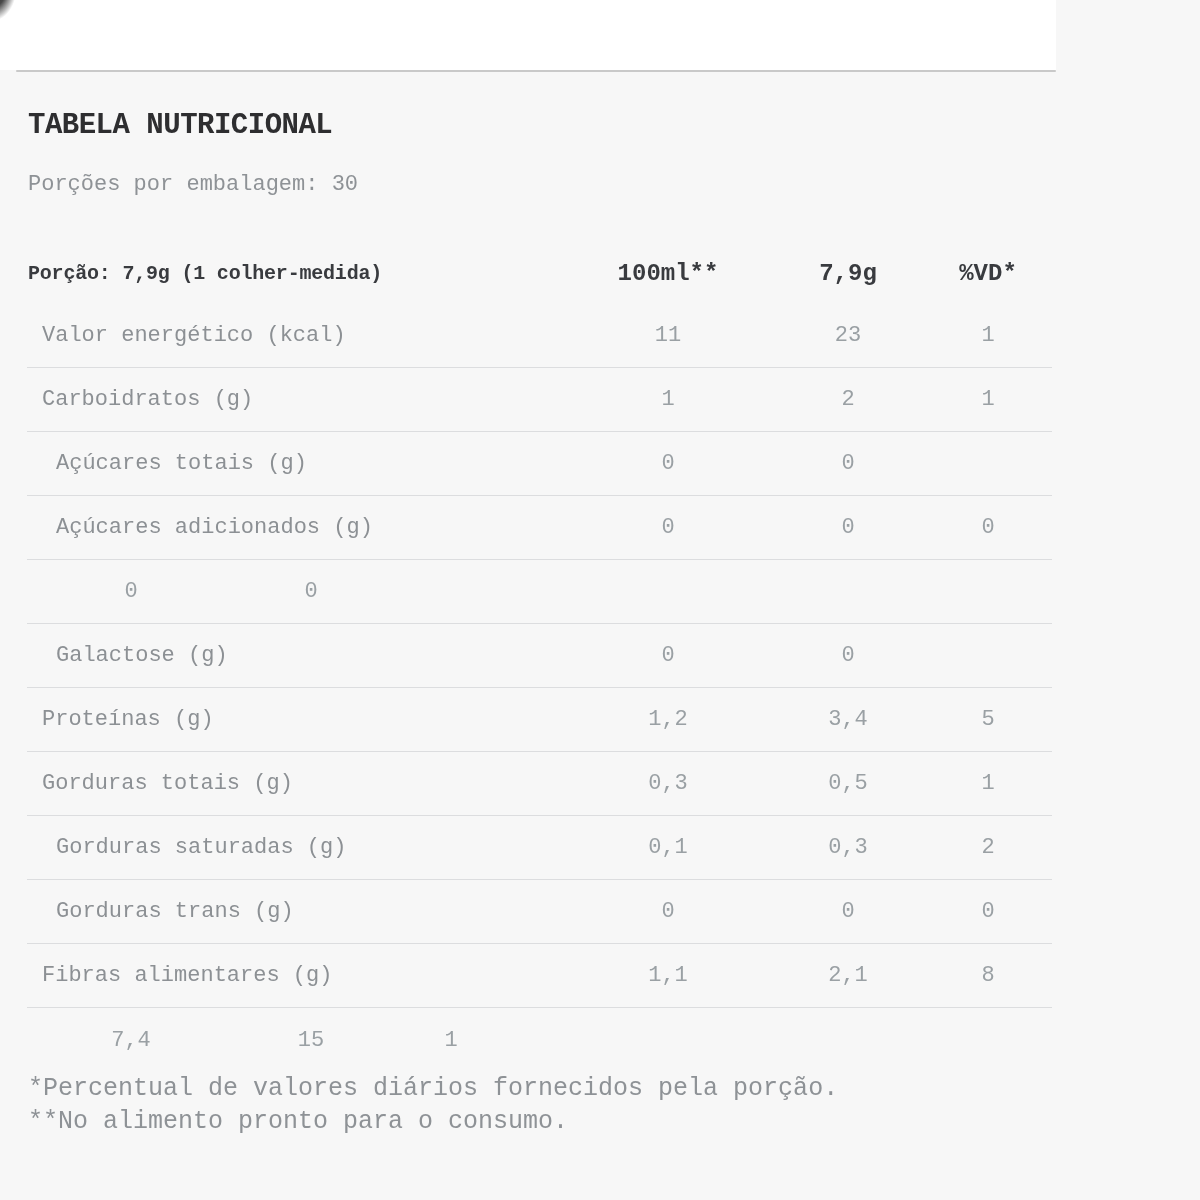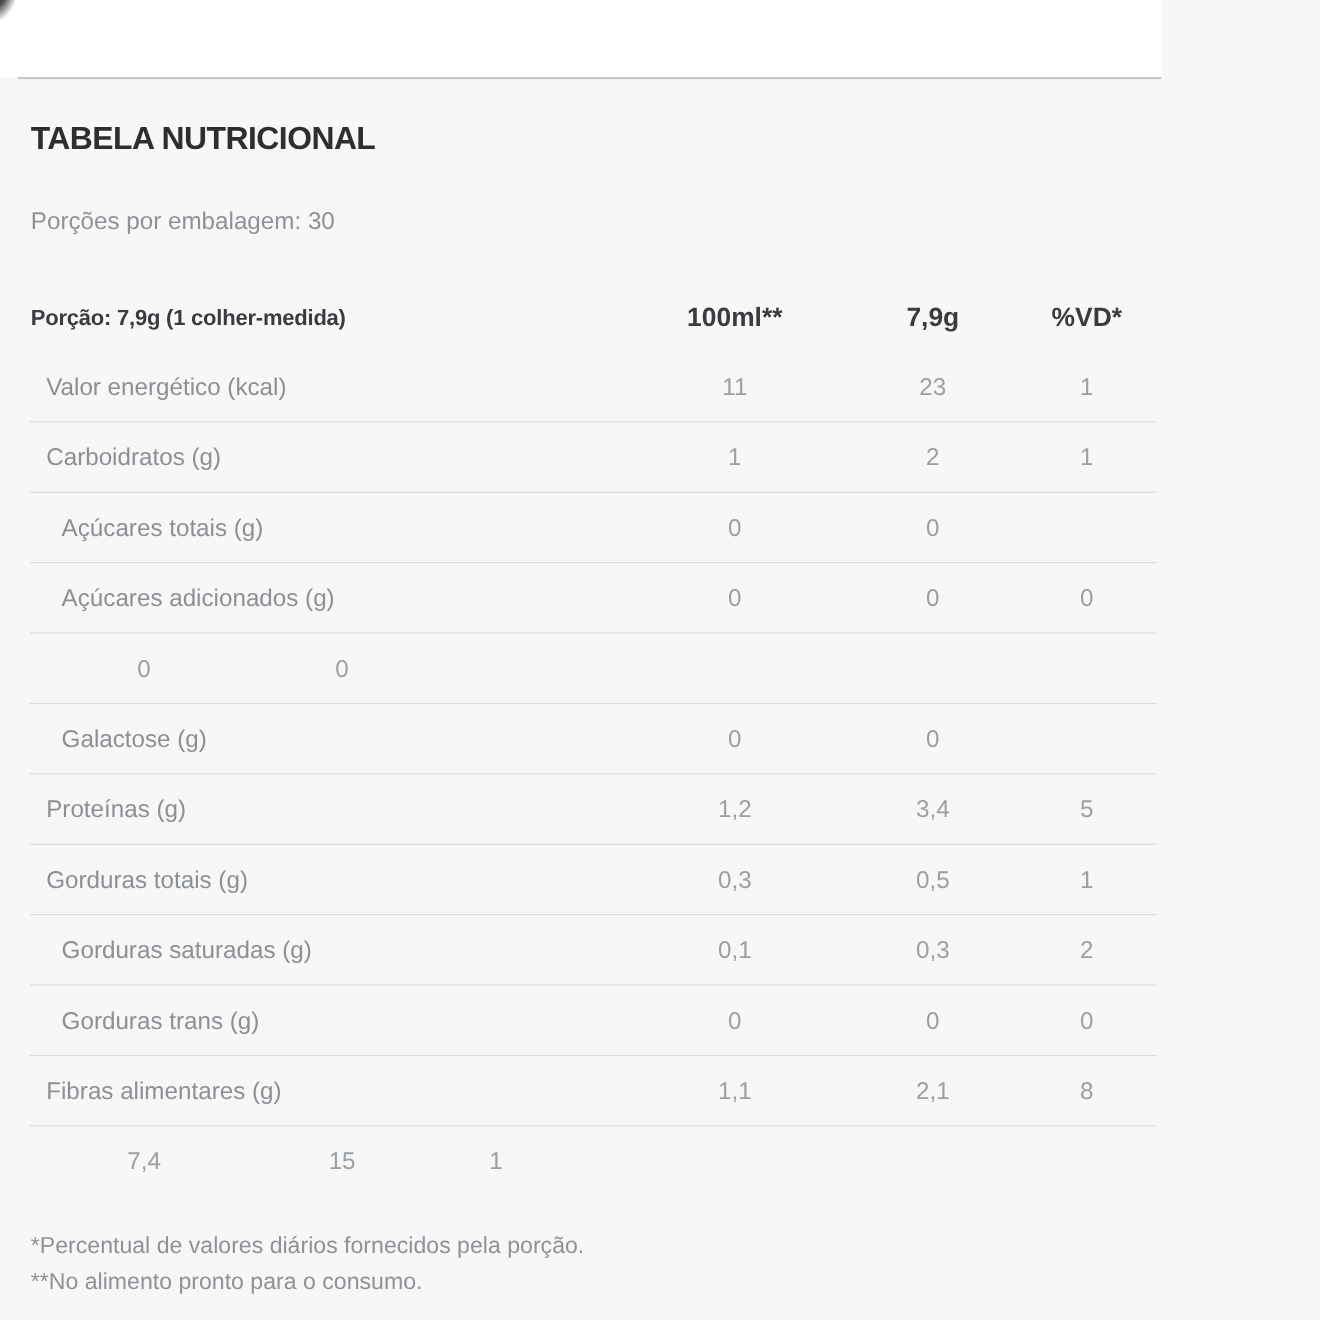--- a/index.html
+++ b/index.html
@@ -12,40 +12,40 @@
     --label_text:#8c9094;
     --value_text:#9aa0a4;
     --muted_text:#8e9296;
   }
   *{box-sizing:border-box;margin:0;padding:0;}
   html,body{width:1200px;height:1200px;overflow:hidden;}
   body{
     font-family:"Liberation Sans","DejaVu Sans",sans-serif;
     background:var(--background);
   }
-  .page{position:relative;width:1056px;height:1200px;}
+  .page{position:relative;width:1056px;height:1200px;font-family:Liberation Mono, monospace;}
   .top-strip{
     position:relative;height:70px;background:var(--top_background);overflow:hidden;
   }
   .image-corner{
     position:absolute;left:0;top:0;width:42px;height:54px;
     background:radial-gradient(ellipse 34px 46px at -8px -12px,#141414 0%,#4a4a4a 42%,rgba(120,120,120,0) 72%);
   }
   .top-divider{
     height:2px;margin-left:16px;background:var(--top_divider);
     border-radius:1px;
   }
   .content{padding-top:39px;}
   .title{
     margin-left:28px;
     font-size:29px;line-height:30px;font-weight:800;
     letter-spacing:-0.5px;color:var(--title_text);
   }
   .servings{
-    margin-left:28px;margin-top:48px;
+    margin-left:28px;margin-top:32px;
     font-size:22px;line-height:24px;color:var(--muted_text);
   }
   .header-row{
     display:flex;align-items:center;
     height:62px;margin:45px 4px 0 28px;
   }
   .hlabel{
     flex:1;font-size:20px;font-weight:700;color:var(--heading_text);
     letter-spacing:-0.2px;
   }
@@ -60,22 +60,22 @@
     border-bottom:1px solid var(--divider);
   }
   .row:last-child{border-bottom:none;}
   .rlabel{
     flex:1;padding-left:15px;
     font-size:22px;color:var(--label_text);
   }
   .row.indent .rlabel{padding-left:29px;}
   .rval{font-size:22px;color:var(--value_text);}
   .notes{
-    margin-left:28px;margin-top:28px;
-    font-size:21px;line-height:33px;color:var(--muted_text);
+    margin-left:28px;
+    font-size:25px;line-height:33px;color:var(--muted_text);
   }
 </style>
 </head>
 <body>
 
 <div class="page">
   <div class="top-strip">
     <div class="image-corner"></div>
   </div>
   <div class="top-divider"></div>

